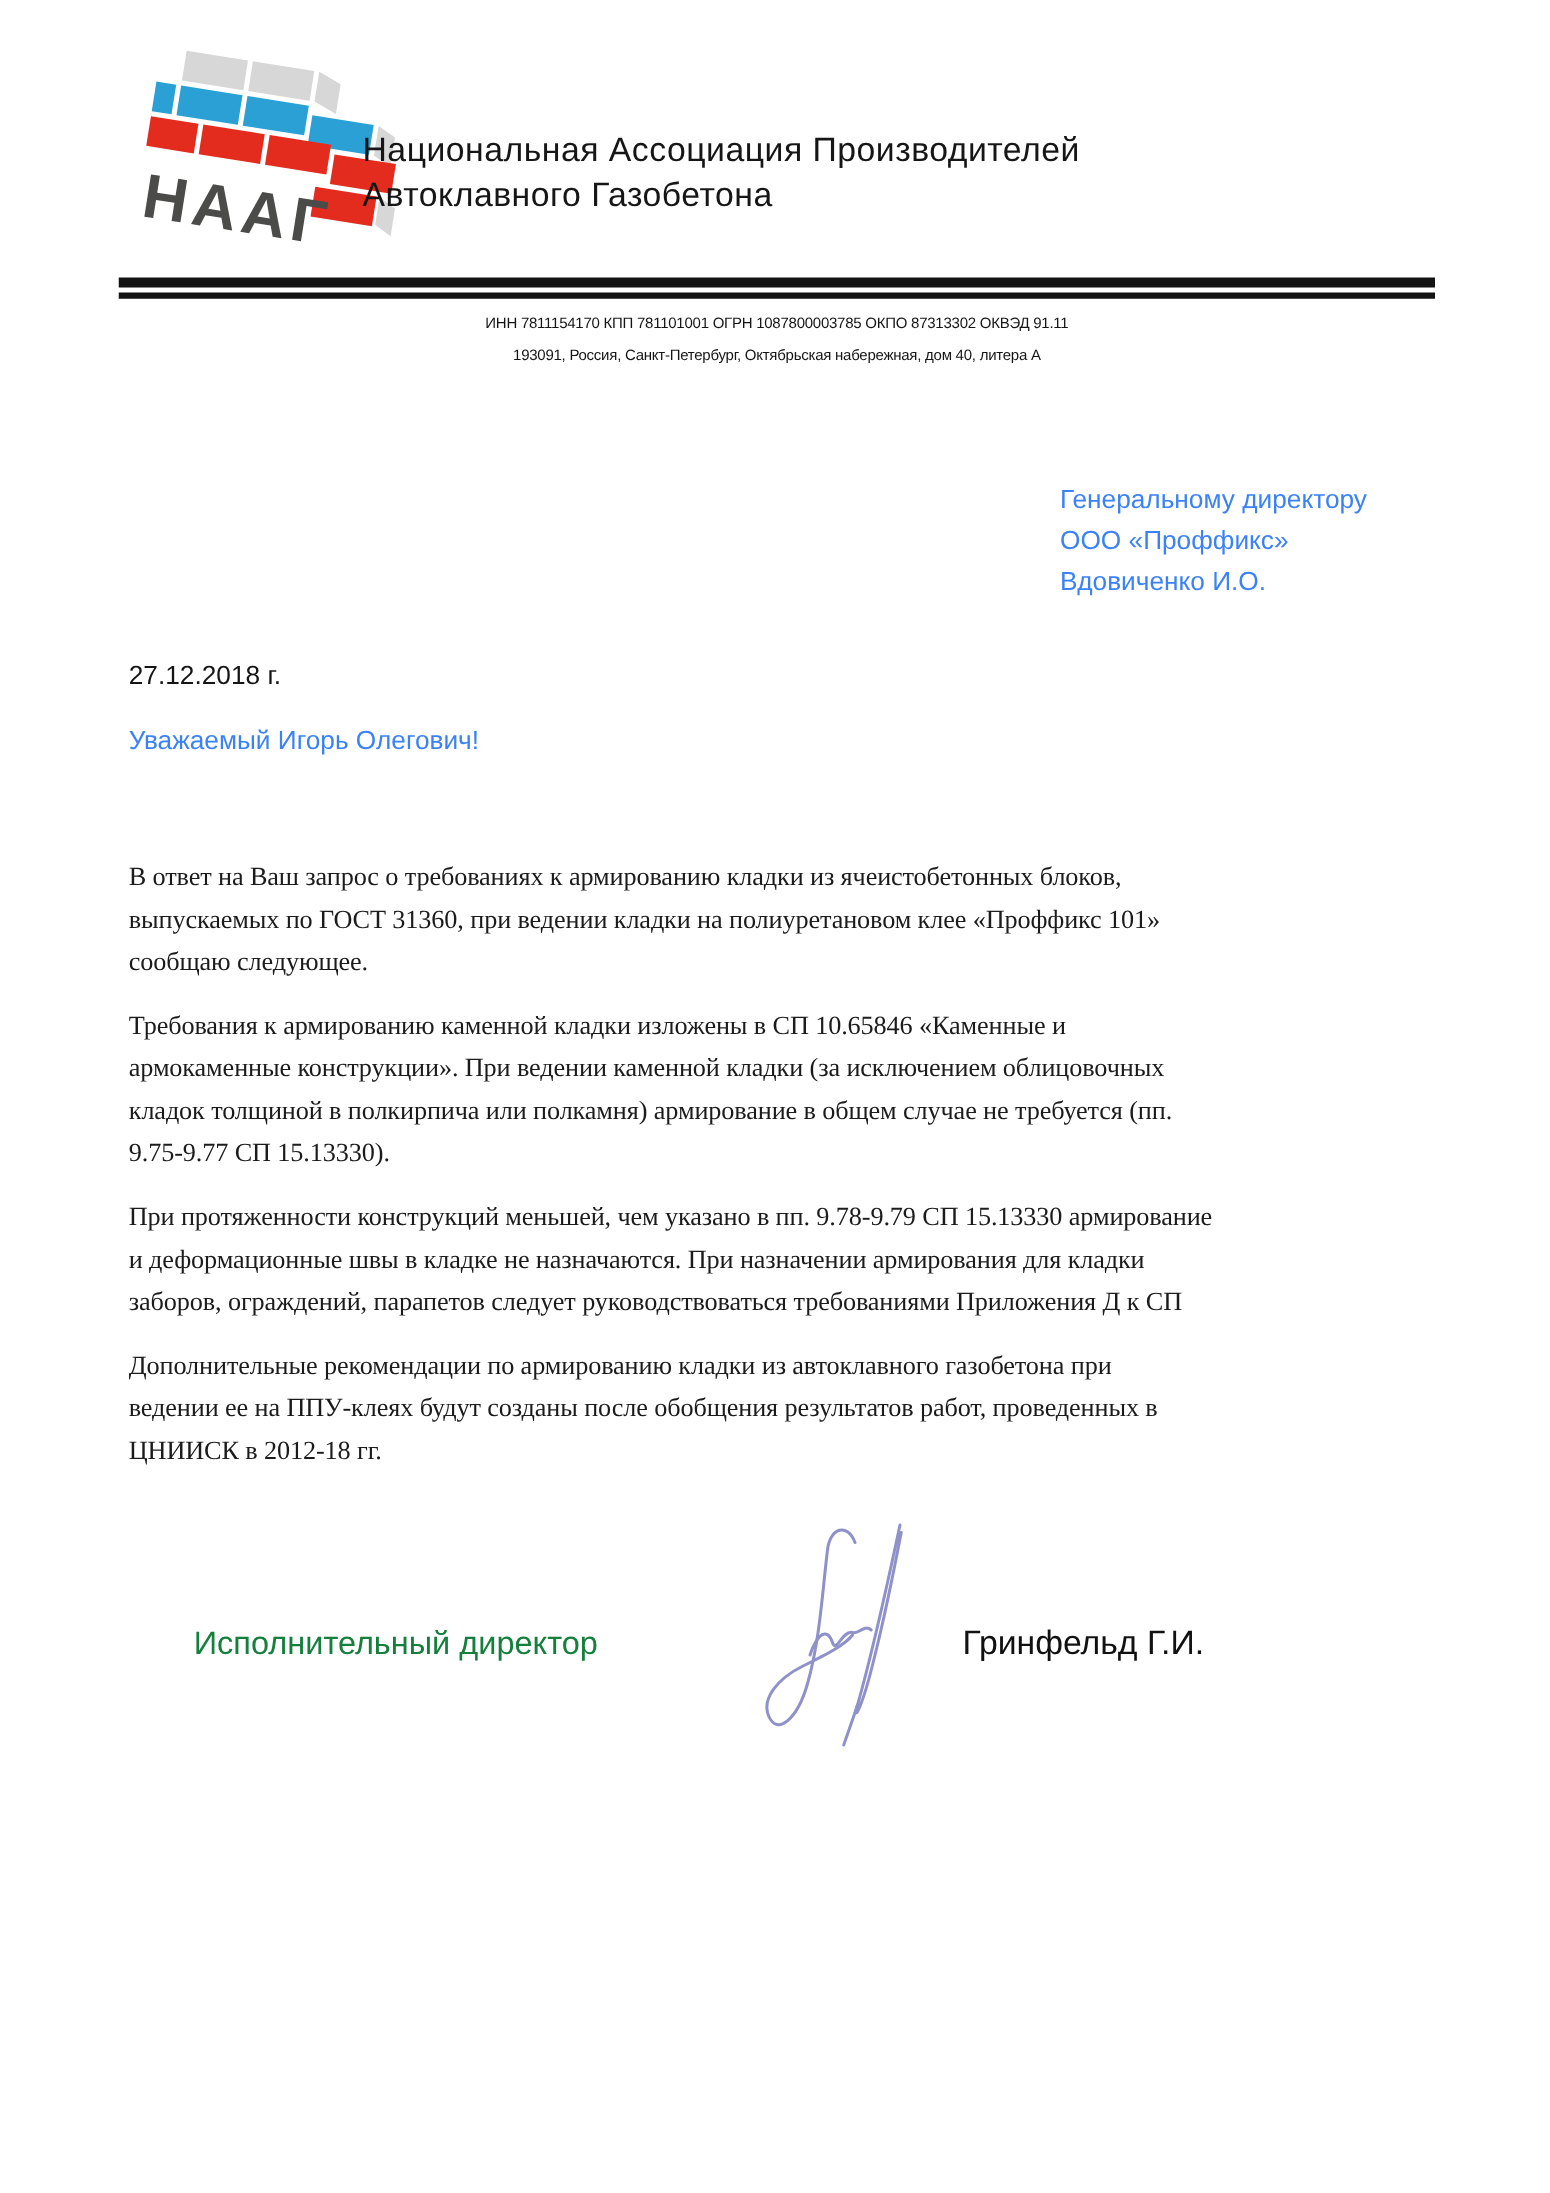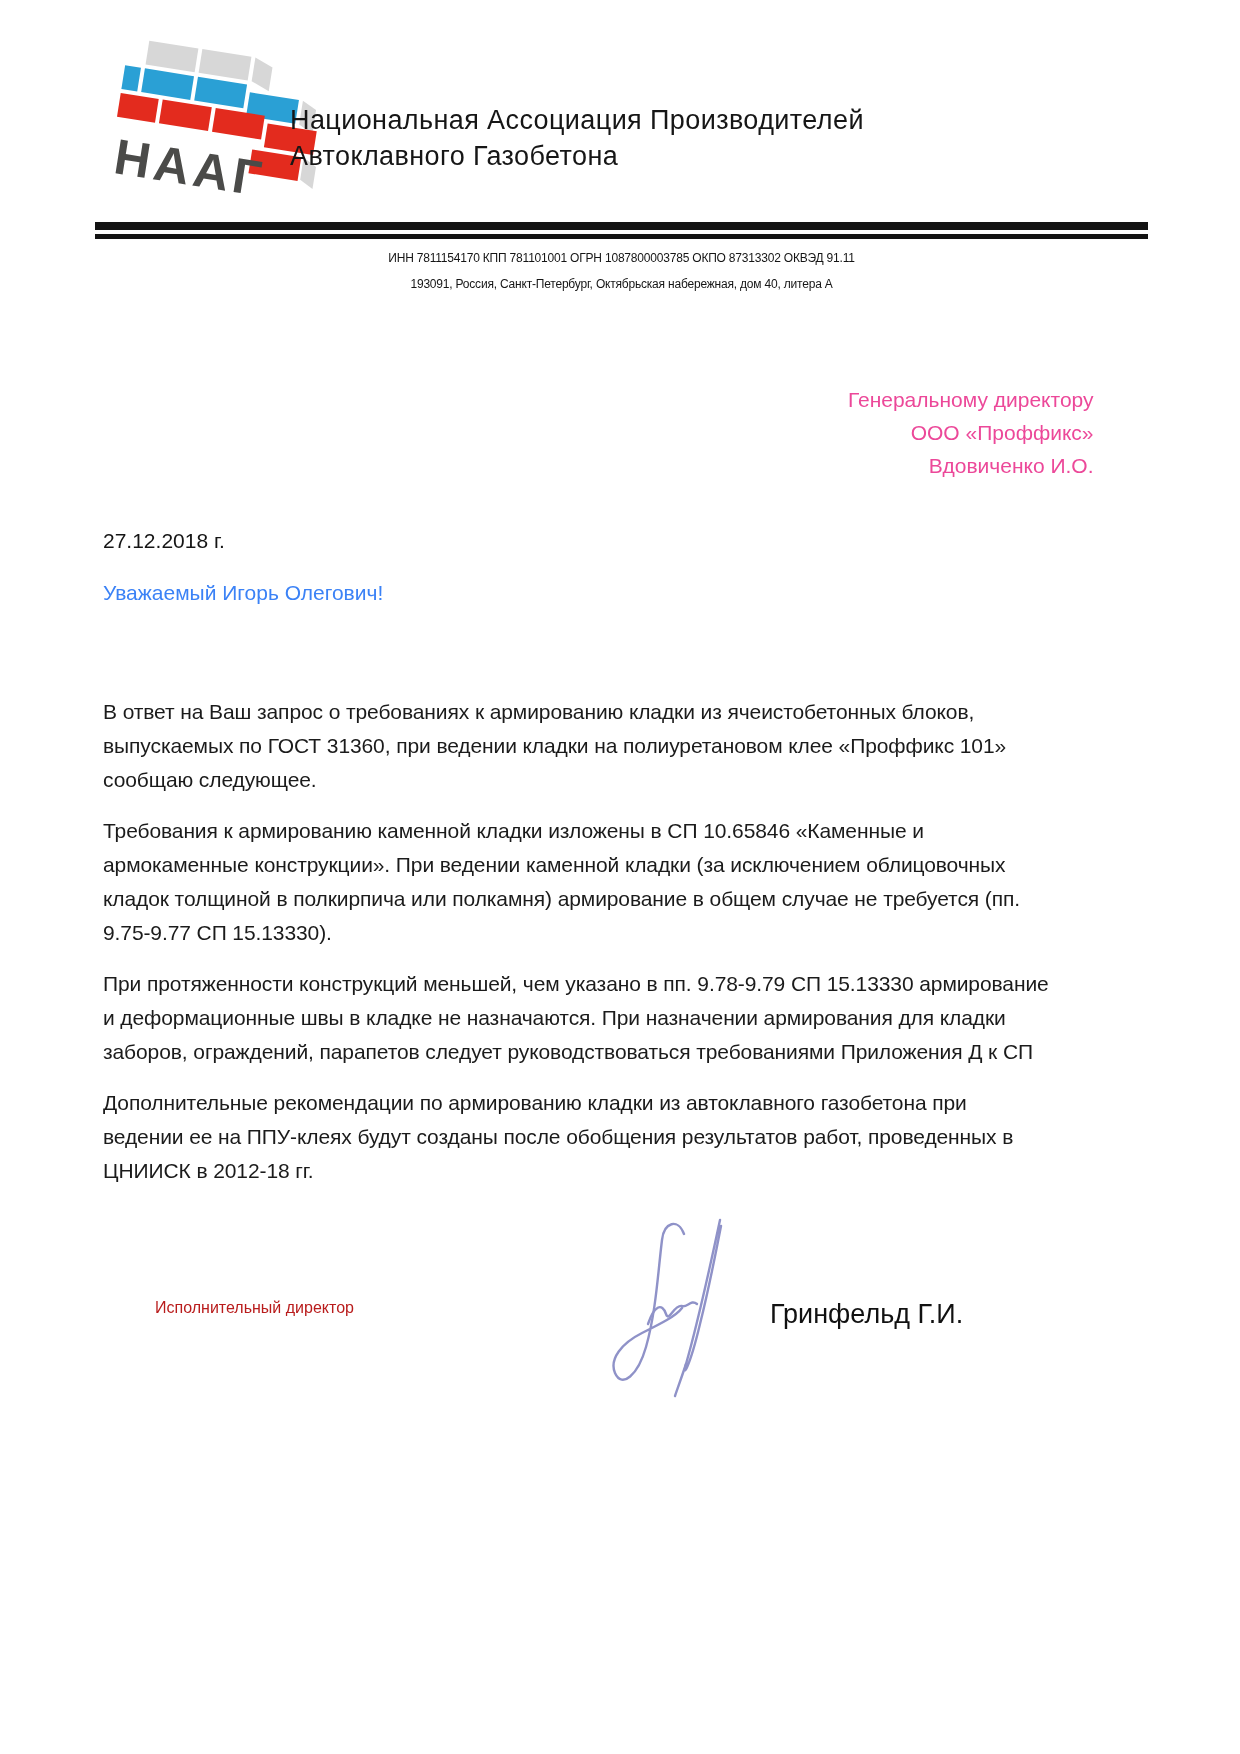--- a/index.html
+++ b/index.html
@@ -14,27 +14,27 @@
     font-size:27px;line-height:36px;letter-spacing:.4px;color:#161616;
   }
   .double-rule{
     left:95px;top:222px;width:1053px;height:4px;
     border-top:8px solid #131313;border-bottom:5px solid #131313;background:#ffffff;
   }
   .reqs{
     left:95px;top:245px;width:1053px;text-align:center;
     font-weight:400;font-size:12px;line-height:26px;letter-spacing:-0.2px;color:#151515;
   }
-  .recipient{left:848px;top:383px;font-size:21px;line-height:33px;color:#ec4899;text-align:right;}
+  .recipient{left:848px;top:383px;font-size:21px;line-height:33px;color:#3b82f6;}
   .date-line{left:103px;top:529px;font-size:21px;color:#151515;}
   .salutation{left:103px;top:581px;font-size:21px;color:#3b82f6;}
   .body-text{left:103px;top:683px;width:1050px;font-size:21px;line-height:34px;letter-spacing:-0.1px;color:#1b1b1b;}
-  .para{margin:12px 0 17px 0;}
+  .para{margin:1px 0 17px 0;font-family:Liberation Serif, serif;}
   .para div{white-space:nowrap;}
-  .sig-title{left:155px;top:1299px;font-size:16px;color:#b91c1c;text-align:center;}
+  .sig-title{left:155px;top:1299px;font-size:26px;color:#15803d;text-align:center;}
   .sig-name{left:770px;top:1299px;font-size:27px;color:#111111;}
   .signature-svg{left:588px;top:1212px;overflow:visible;}
 </style>
 </head>
 <body>
 
 <div class="page">
 
   <svg class="abs logo-svg" width="210" height="200" viewBox="0 0 262 218" xmlns="http://www.w3.org/2000/svg">
     <g transform="rotate(9 130 100)">

